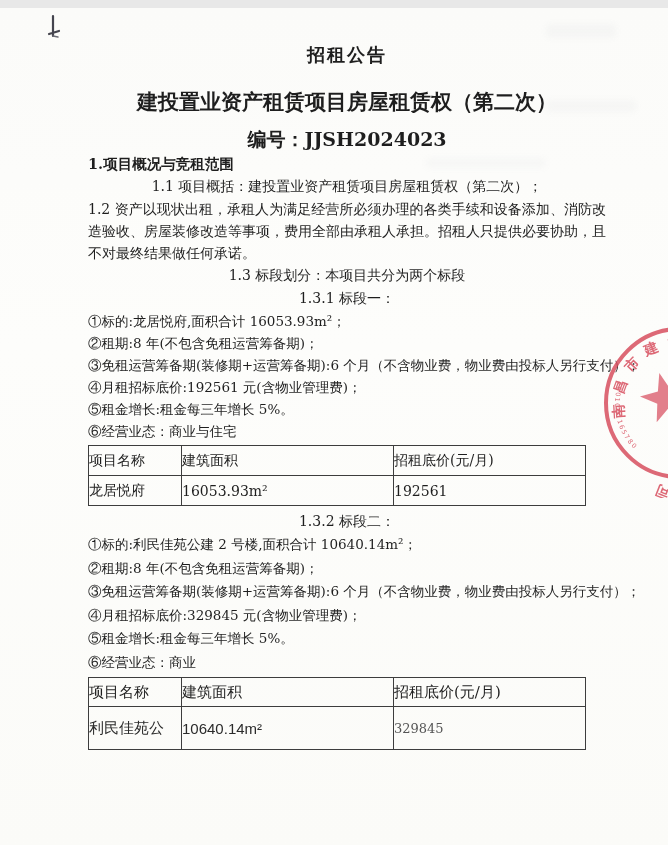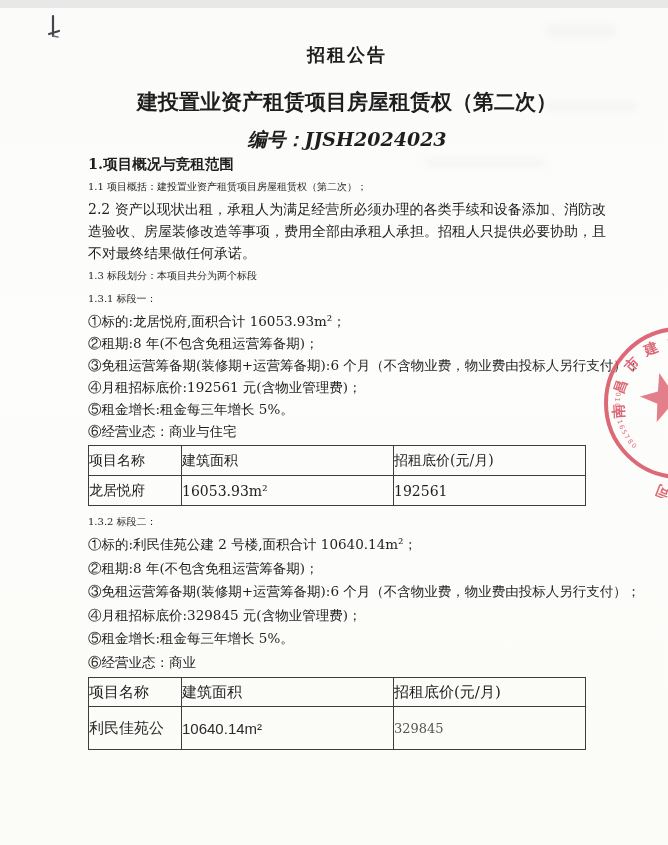--- a/index.html
+++ b/index.html
@@ -8,26 +8,26 @@
     background:#fcfcfa;
     background-image: linear-gradient(180deg, #fbfbf9 0%, #fdfdfb 40%, #fbfbf8 100%);
     overflow:hidden;
     font-family:"DejaVu Serif","Liberation Serif",serif;
     color:#1e1e1e;
     padding-left:8px;
   }
   .content { position:absolute; top:0; left:88px; width:518px; }
   .h-doc-type { margin:34px 0 0 0; font-size:18px; line-height:26px; font-weight:bold; text-align:center; letter-spacing:2px; }
   .h-project { margin:20px 0 0 0; font-size:21px; line-height:28px; font-weight:bold; text-align:center; }
-  .h-number  { margin:10px 0 0 0; font-size:19px; line-height:26px; font-weight:bold; text-align:center;font-style:italic; }
+  .h-number  { margin:10px 0 0 0; font-size:19px; line-height:26px; font-weight:bold; text-align:center; }
   .intro { margin:8px 0 0 0; font-size:14px; line-height:27px; text-indent:2em; text-align:justify; }
   .bold-ul { font-weight:bold; text-decoration:underline; text-underline-offset:3px; }
   .ul { text-decoration:underline; text-underline-offset:3px; }
   .sec-heading { font-size:14.5px; line-height:23px; font-weight:bold; white-space:nowrap; }
-  .line { font-size:10px; line-height:23px; white-space:nowrap; }
+  .line { font-size:14px; line-height:23px; white-space:nowrap;text-align:center; }
   .line-indent { padding-left:2.2em; }
   .para { margin:0; font-size:14px; line-height:22px; text-align:justify; }
   .item { font-size:13.5px; line-height:22px; white-space:nowrap; }
   .item-2 { line-height:23.5px; }
   table { border-collapse:collapse; table-layout:fixed; width:497px; margin-top:3px; }
   td { border:1px solid #3d3d3d; text-align:left; vertical-align:middle; font-size:14px; padding:0; }
   .t1 td { height:29px; }
   .t2 .th td { height:28px; font-size:15px; }
   .t2 .tr td { height:42px; }
   .cell-sans { font-family:"Liberation Sans","DejaVu Sans",sans-serif; font-size:15px; color:#2b2b2b; }
@@ -55,21 +55,21 @@
 
   <div class="content">
 
     <div class="h-doc-type">招租公告</div>
     <div class="h-project">建投置业资产租赁项目房屋租赁权（第二次）</div>
     <div class="h-number">编号：JJSH2024023</div>
 
 
     <div class="sec-heading">1.项目概况与竞租范围</div>
     <div class="line">1.1 项目概括：建投置业资产租赁项目房屋租赁权（第二次）；</div>
-    <p class="para">2.2 资产以现状出租，承租人为满足经营所必须办理的各类手续和设备添加、消防改造验收、房屋装修改造等事项，费用全部由承租人承担。招租人只提供必要协助，且不对最终结果做任何承诺。</p>
+    <p class="para">1.2 资产以现状出租，承租人为满足经营所必须办理的各类手续和设备添加、消防改造验收、房屋装修改造等事项，费用全部由承租人承担。招租人只提供必要协助，且不对最终结果做任何承诺。</p>
     <div class="line">1.3 标段划分：本项目共分为两个标段</div>
 
     <div class="line">1.3.1 标段一：</div>
     <div class="item">①标的:龙居悦府,面积合计 16053.93m²；</div>
     <div class="item">②租期:8 年(不包含免租运营筹备期)；</div>
     <div class="item">③免租运营筹备期(装修期+运营筹备期):6 个月（不含物业费，物业费由投标人另行支付）；</div>
     <div class="item">④月租招标底价:192561 元(含物业管理费)；</div>
     <div class="item">⑤租金增长:租金每三年增长 5%。</div>
     <div class="item">⑥经营业态：商业与住宅</div>
 

